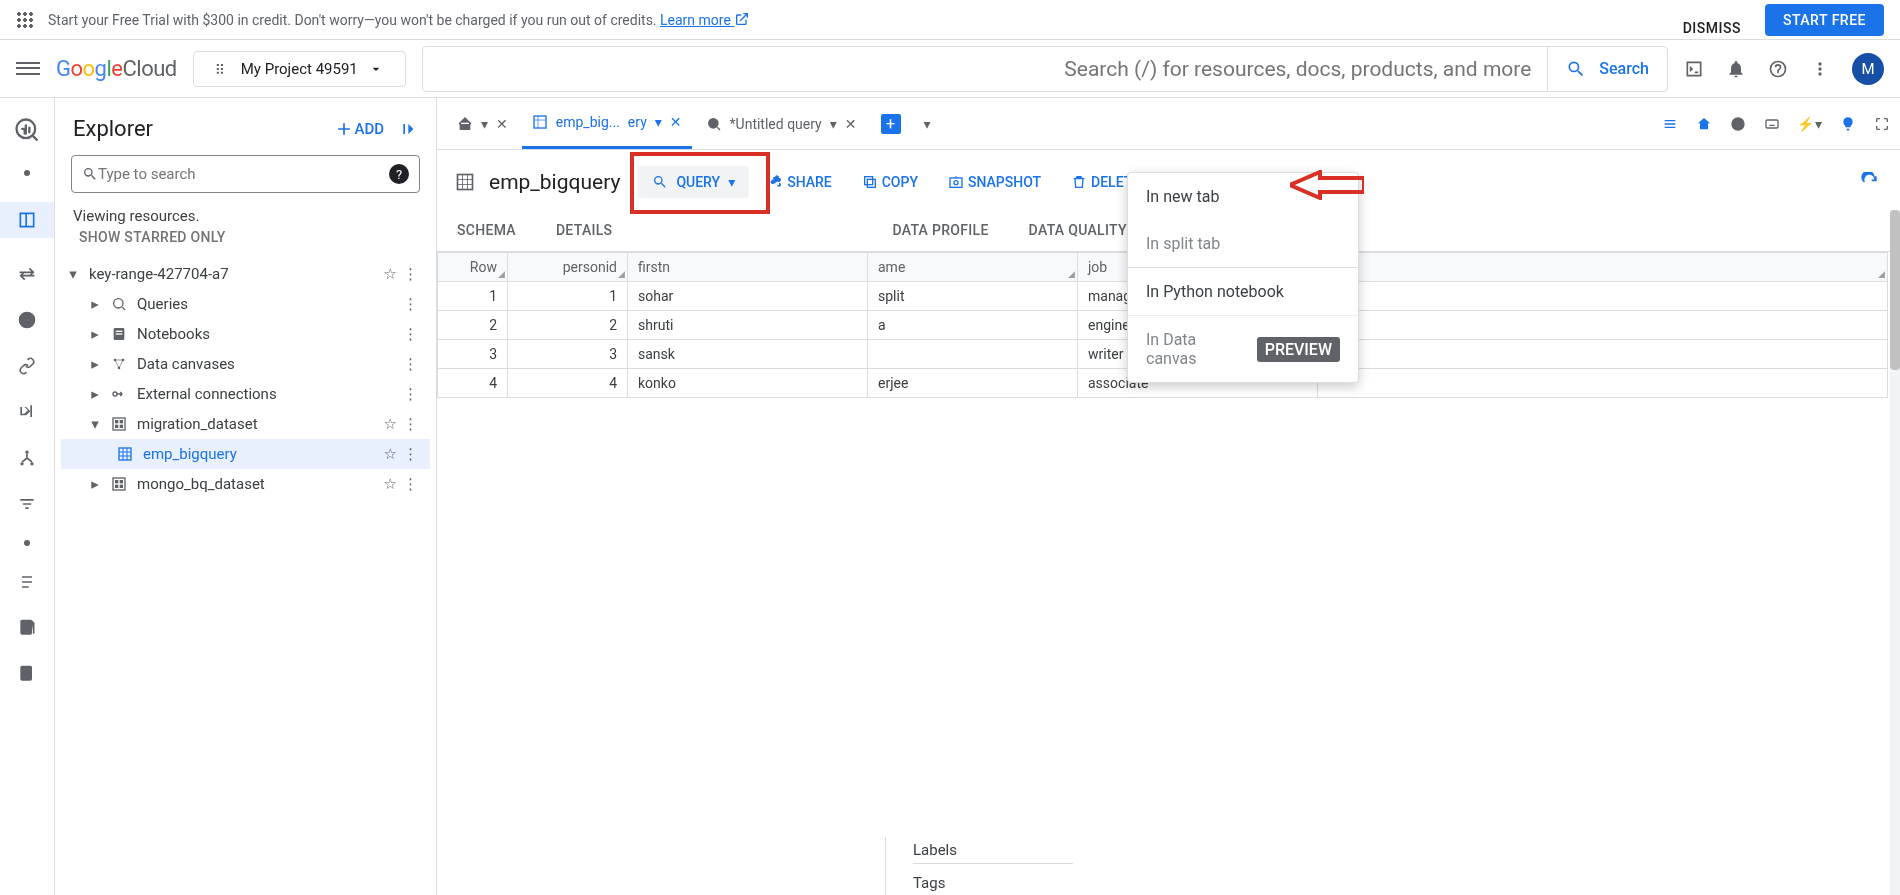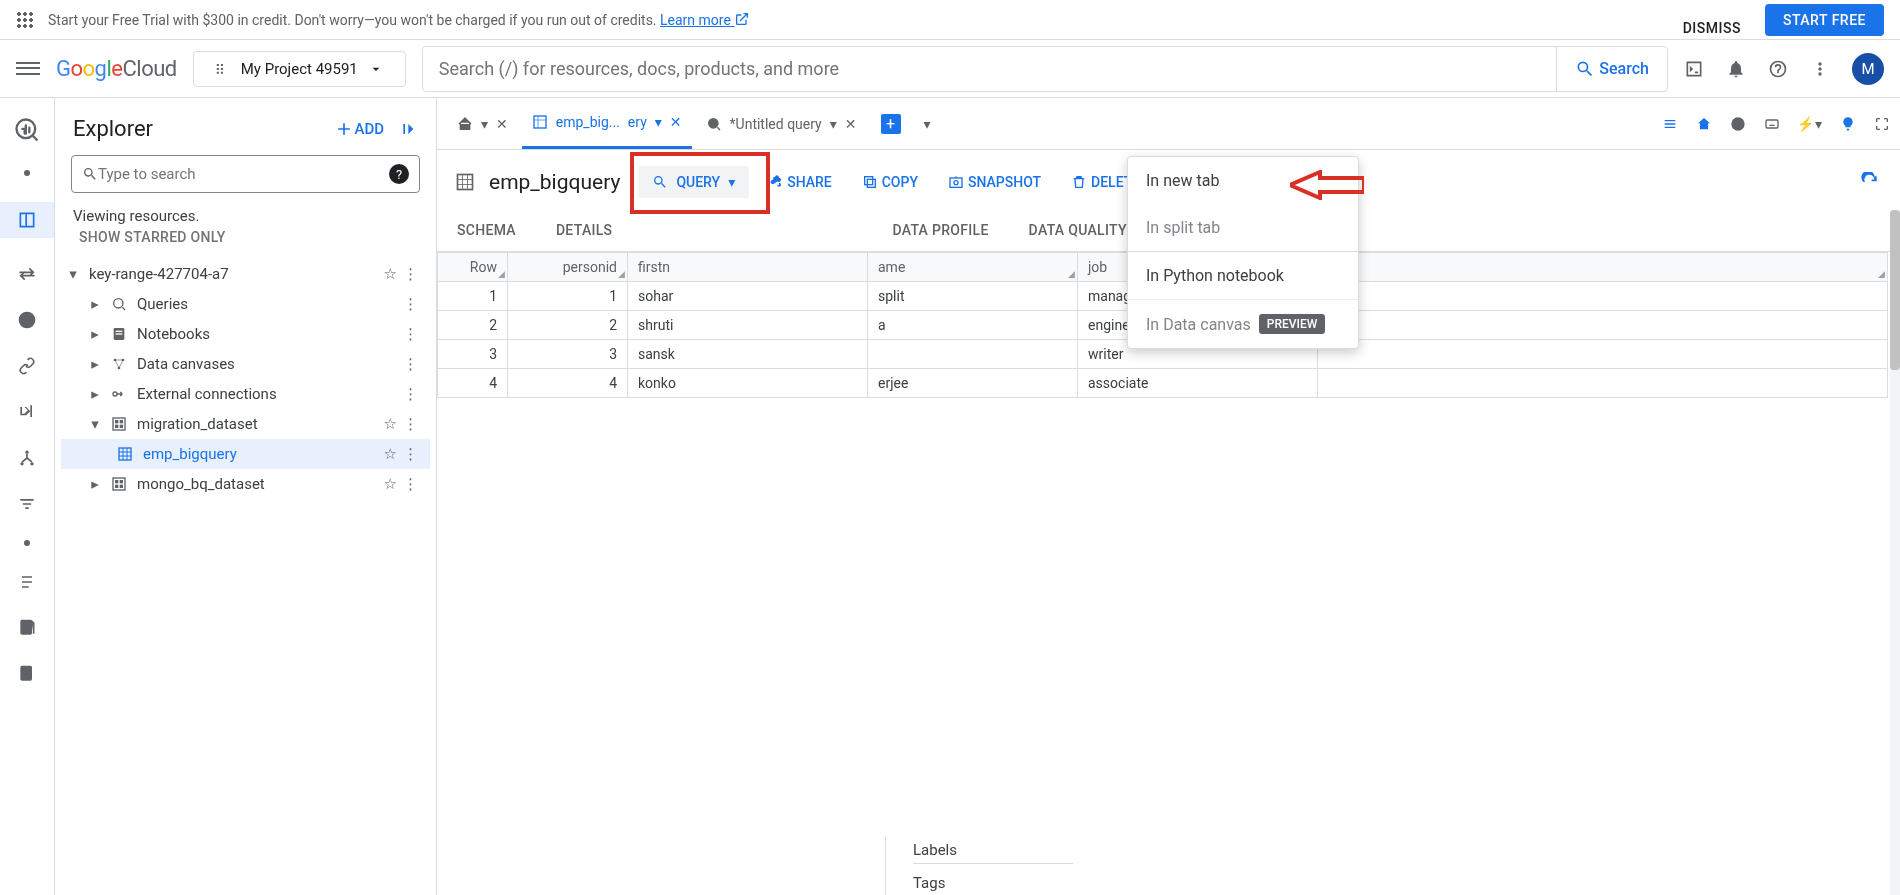--- a/index.html
+++ b/index.html
@@ -18,22 +18,22 @@
 
 .header { display:flex; align-items:center; height:58px; padding:0 16px; gap:16px; border-bottom:1px solid #dadce0; }
 .hamburger { width:24px; height:24px; display:flex; flex-direction:column; justify-content:space-around; padding:4px 0; }
 .hamburger span { height:2px; background:#5f6368; }
 .logo { display:flex; align-items:center; font-size:22px; font-weight:400; color:#5f6368; letter-spacing:-.5px; }
 .logo .g1{color:#4285f4}.logo .g2{color:#ea4335}.logo .g3{color:#fbbc05}.logo .g4{color:#4285f4}.logo .g5{color:#34a853}.logo .g6{color:#ea4335}
 .project-picker { display:flex; align-items:center; gap:10px; border:1px solid #dadce0; border-radius:4px; padding:8px 21px; font-size:15px; }
 .dots3 { display:inline-block; width:16px; height:16px; position:relative; }
 .dots3::before { content:"⠿"; color:#5f6368; font-size:14px; }
 .search-bar { flex:1; display:flex; align-items:center; border:1px solid #dadce0; border-radius:4px; height:46px; }
-.search-bar input { flex:1; border:none; outline:none; font-size:18px; padding:0 16px; color:#0f172a; }
-.search-btn-box { display:flex; align-items:center; gap:4px; padding:0 18px; border-left:1px solid #dadce0; height:100%; color:#1a73e8; font-weight:500; font-size:16px; }
+.search-bar input { flex:1; border:none; outline:none; font-size:21px; padding:0 16px; color:#0f172a;text-align:right; }
+.search-btn-box { display:flex; align-items:center; gap:13px; padding:0 18px; border-left:1px solid #dadce0; height:100%; color:#1a73e8; font-weight:500; font-size:16px; }
 .hdr-icons { display:flex; align-items:center; gap:22px; color:#5f6368; }
 .avatar { width:32px; height:32px; border-radius:50%; background:#174ea6; color:#fff; display:flex; align-items:center; justify-content:center; font-size:15px; }
 
 
 .layout { display:flex; height:calc(100vh - 96px); }
 .rail { width:55px; border-right:1px solid #dadce0; display:flex; flex-direction:column; align-items:center; padding-top:18px; gap:26px; color:#5f6368; }
 .rail .item { width:100%; display:flex; justify-content:center; position:relative;}
 .rail .item.active { background:#e8f0fe; color:#1a73e8; padding:8px 0; }
 
 .explorer { width:382px; border-right:1px solid #dadce0; display:flex; flex-direction:column; }
@@ -69,25 +69,25 @@
 .query-btn { display:flex; align-items:center; gap:8px; color:#1a73e8; font-weight:500; background:#f1f3f4; padding:8px 14px; border-radius:3px; font-size:14px; position:relative; }
 .red-box { position:absolute; left:-8px; top:-14px; width:140px; height:62px; border:4px solid #d93025; pointer-events:none; }
 .toolbar-actions { display:flex; align-items:center; gap:30px; color:#1a73e8; font-weight:500; font-size:14px; }
 .toolbar-actions .item { display:flex; align-items:center; gap:4px;justify-content:space-between; }
 .refresh { margin-left:auto; color:#1a73e8; }
 
 .secondary-tabs { display:flex; align-items:center; height:44px; border-bottom:1px solid #dadce0; padding:0 20px; gap:40px; color:#5f6368; font-weight:500; font-size:14px; letter-spacing:.3px; }
 .secondary-tabs .gap { width:200px; }
 
 
-.dropdown { position:absolute; left:690px; top:58px; width:232px; background:#fff; border:1px solid #dadce0; border-radius:4px; box-shadow:0 4px 12px rgba(0,0,0,.2); z-index:100; }
+.dropdown { position:absolute; left:690px; top:74px; width:232px; background:#fff; border:1px solid #dadce0; border-radius:4px; box-shadow:0 4px 12px rgba(0,0,0,.2); z-index:100; }
 .dropdown .menu-item { padding:14px 18px; font-size:16px; color:#3c4043; border-bottom:1px solid #eee; display:flex; align-items:center; gap:8px; }
 .dropdown .menu-item:last-child { border-bottom:none; color:#80868b; }
 .dropdown .first2 { border-bottom:1px solid #dadce0; }
-.preview-badge { background:#5f6368; color:#fff; font-size:12px; padding:3px 8px; border-radius:3px; font-weight:500; }
+.preview-badge { background:#5f6368; color:#fff; font-size:16px; padding:3px 8px; border-radius:3px; font-weight:500; }
 .red-arrow { position:absolute; left:853px; top:72px; color:#d93025; z-index:101; }
 
 
 .data-table { border-collapse:collapse; width:calc(100% - 12px); font-size:14px; margin-right:12px; }
 .data-table th { text-align:left; font-weight:400; color:#5f6368; padding:6px 10px; border:1px solid #dadce0; background:#f8f9fa; position:relative; }
 .data-table td { padding:6px 10px; border:1px solid #dadce0; color:#3c4043; }
 .data-table td.num, .data-table th.num { text-align:right; }
 .resize-handle { position:absolute; right:2px; bottom:2px; font-size:9px; color:#9aa0a6; }
 
 .scroll-track { position:absolute; right:0; top:112px; width:10px; bottom:0; background:#f1f3f4; }

